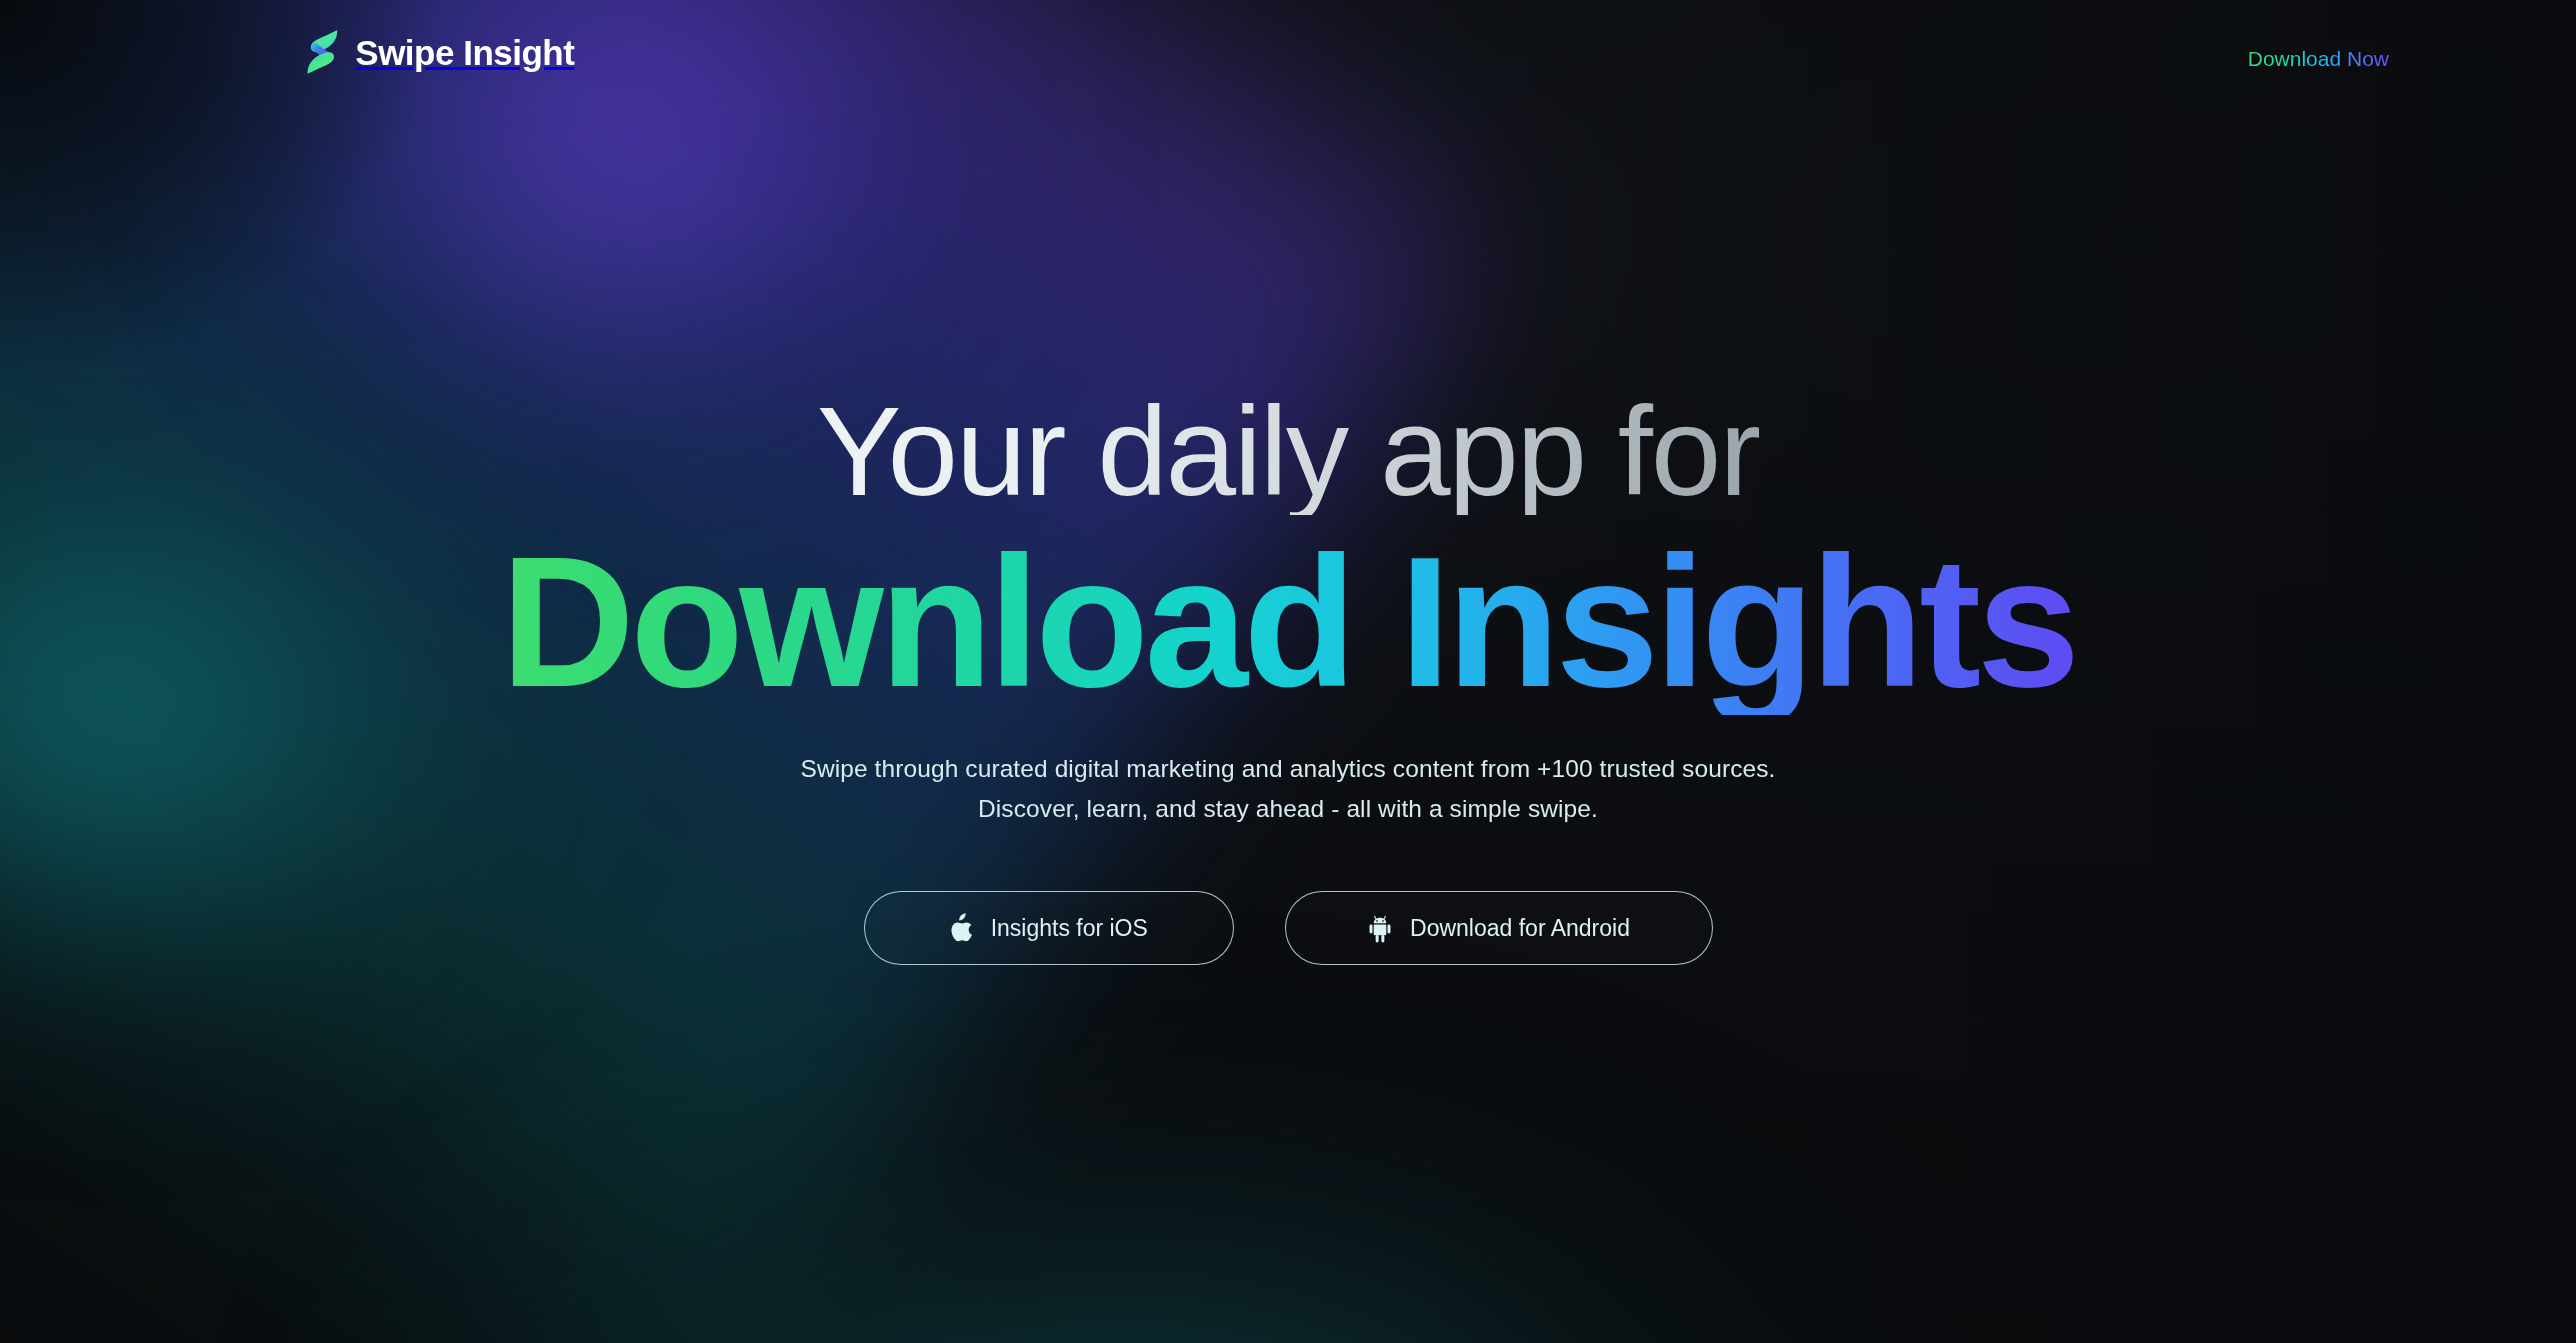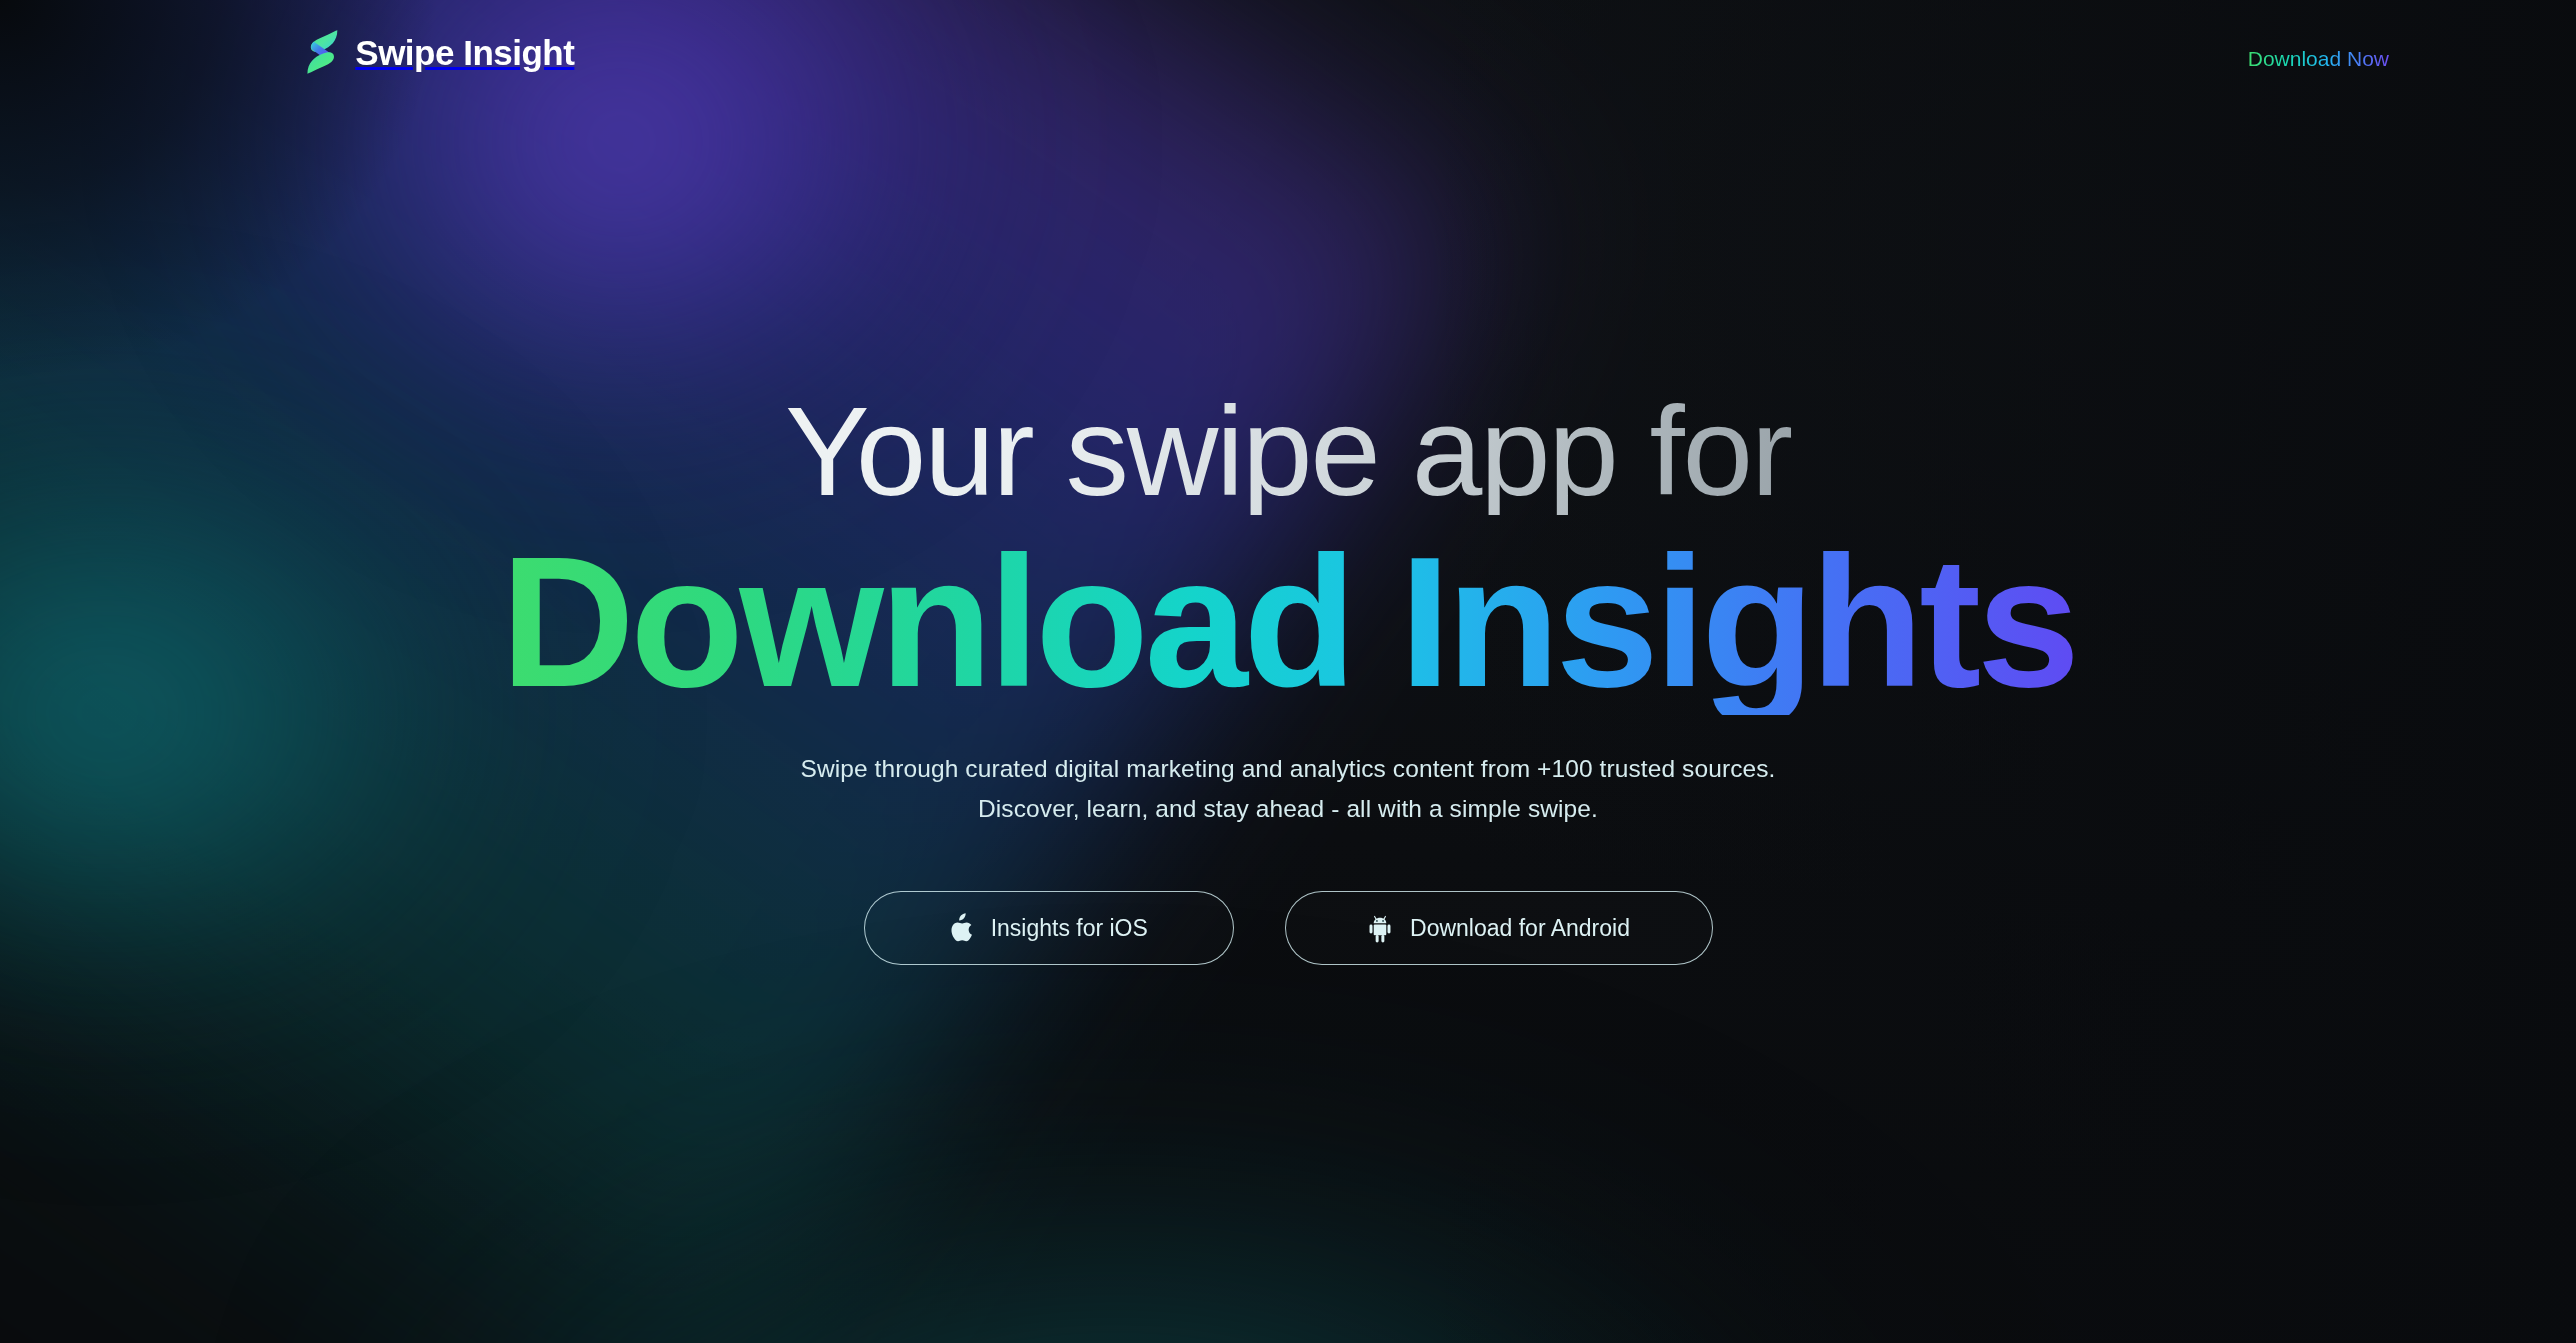--- a/index.html
+++ b/index.html
@@ -250,21 +250,21 @@
         <span class="brand-name">Swipe Insight</span>
       </a>
 
       <span class="header-spacer"></span>
 
       <a class="download-now" href="#">Download Now</a>
     </div>
 
     <div class="hero">
 
-      <h1 class="hero-line1">Your swipe app for</h1>
+      <h1 class="hero-line1">Your daily app for</h1>
       <h1 class="hero-line2">Download Insights</h1>
 
       <p class="hero-sub">Swipe through curated digital marketing and analytics content from +100 trusted sources. Discover, learn, and stay ahead - all with a simple swipe.</p>
 
       <div class="hero-actions">
 
         <a class="store-btn btn-ios" href="#">
           <span class="glyph">
             <svg viewBox="0 0 24 29" width="24.5" height="30" aria-hidden="true">
               <path fill="#ddf2f4" d="M16.3 0c.1 1.9-.6 3.6-1.7 4.9-1.1 1.3-2.9 2.3-4.6 2.2-.2-1.8.7-3.7 1.7-4.8C12.9 1 14.8.1 16.3 0z"></path>

